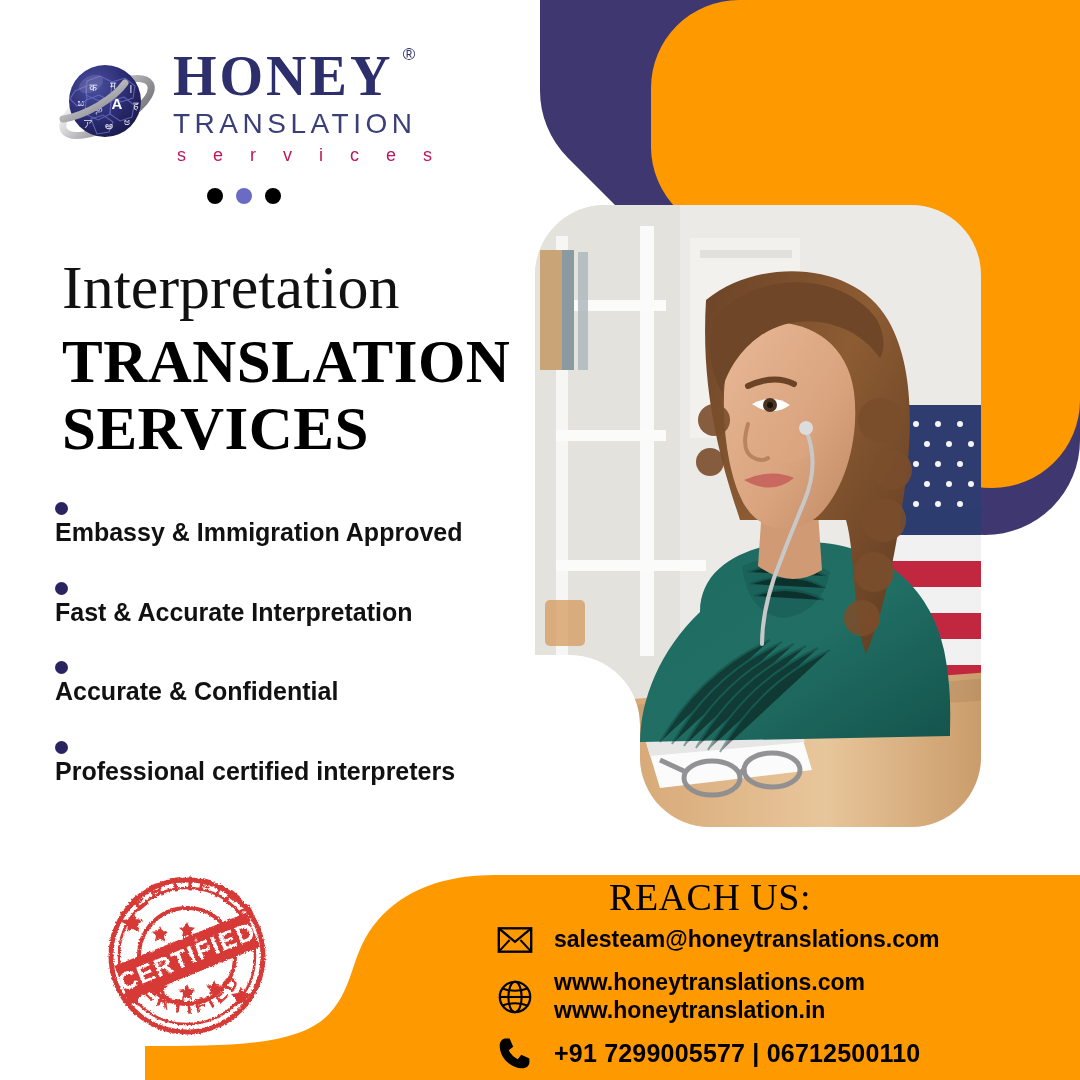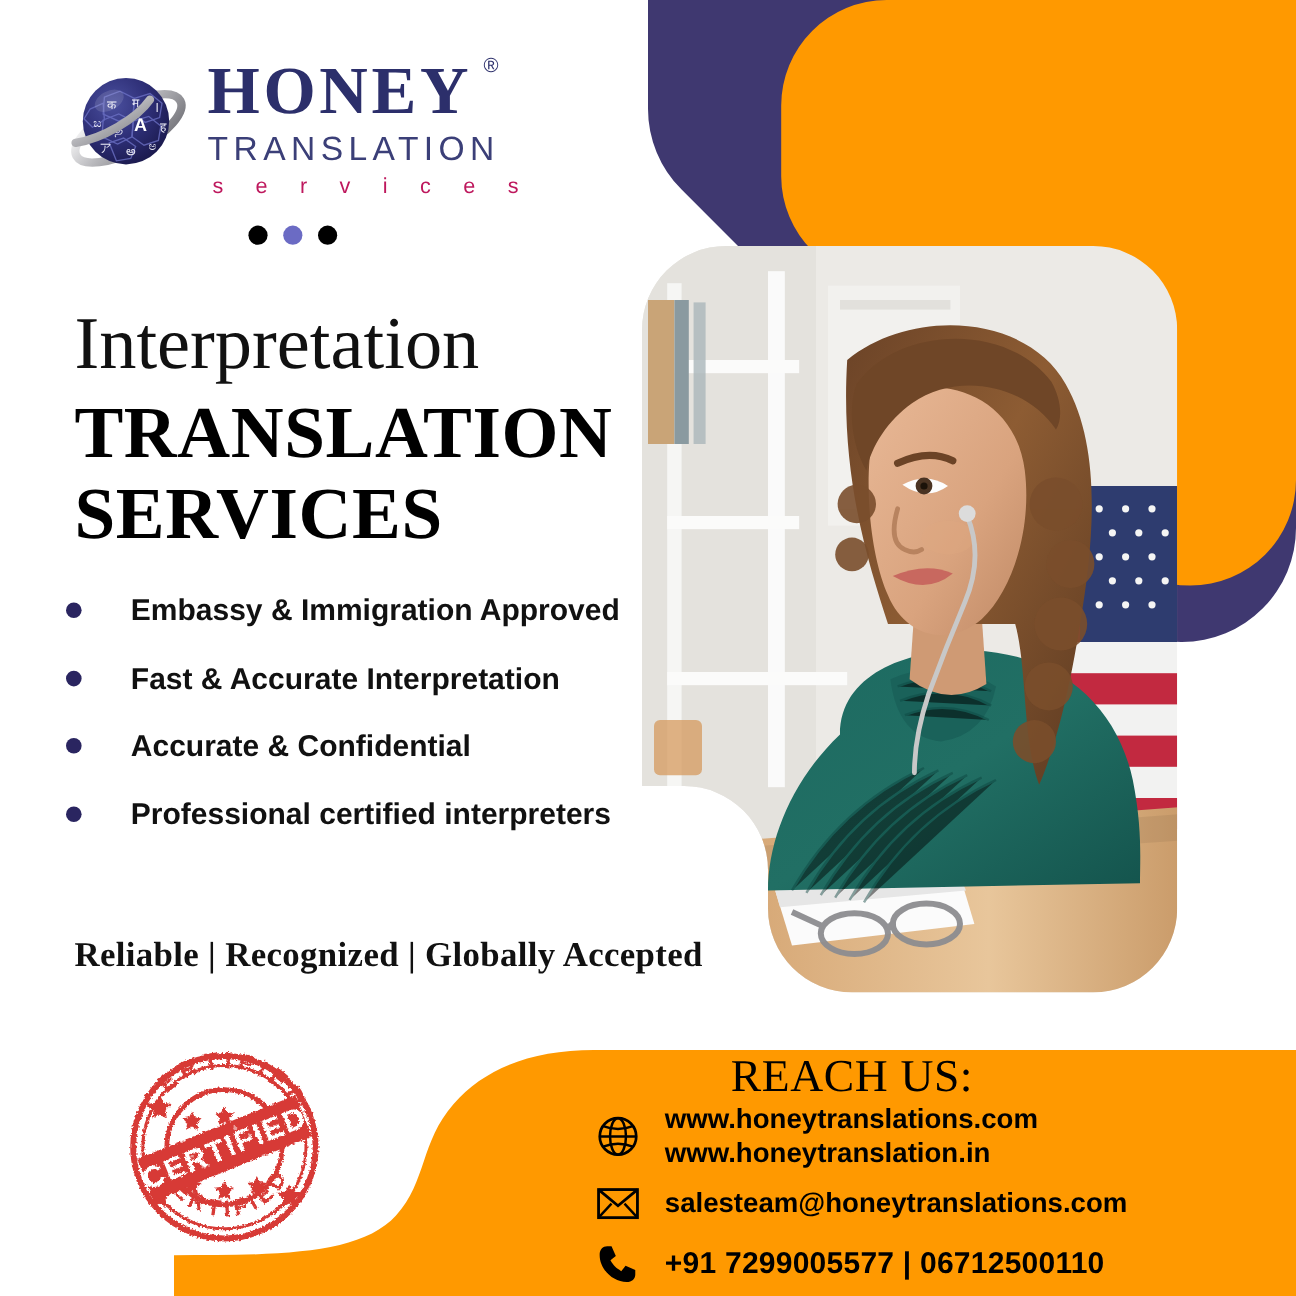--- a/index.html
+++ b/index.html
@@ -78,21 +78,21 @@
     font-weight:700;
     font-size:61px;
     color:#000000;
     line-height:1.10;
     letter-spacing:0.5px;
     margin-top:10px;
   }
 
   
   .bullets { position:absolute; left:55px; top:492px; z-index:5; width:480px; }
-  .bullet-row { display:flex; align-items:flex-start; margin-bottom:21px; }
+  .bullet-row { display:flex; align-items:flex-start; margin-bottom:21px;flex-direction:column; }
   .bullet-dot {
     width:13px; height:13px; border-radius:50%;
     background:#2a2560;
     flex:0 0 13px;
     margin-top:10px; margin-right:41px;
   }
   .bullet-text {
     font-family:"Liberation Sans", sans-serif;
     font-weight:700;
     font-size:25px;
@@ -435,21 +435,20 @@
     <div class="bullet-row">
       <span class="bullet-dot"></span>
       <span class="bullet-text">Accurate &amp; Confidential</span>
     </div>
     <div class="bullet-row">
       <span class="bullet-dot"></span>
       <span class="bullet-text">Professional certified interpreters</span>
     </div>
   </div>
 
-  <div class="tagline">Reliable  |  Recognized  |  Globally Accepted</div>
 
   <div class="stamp">
     <svg viewBox="0 0 175 175" width="175" height="175" xmlns="http://www.w3.org/2000/svg">
       <defs>
         <path id="arcTop" d="M 22 88 A 65 65 0 0 1 153 88"></path>
         <path id="arcBot" d="M 30 88 A 57 57 0 0 0 145 88"></path>
         <filter id="grunge">
           <feTurbulence type="fractalNoise" baseFrequency="0.55" numOctaves="3" seed="7" result="n"></feTurbulence>
           <feDisplacementMap in="SourceGraphic" in2="n" scale="3.2" xChannelSelector="R" yChannelSelector="G"></feDisplacementMap>
         </filter>
@@ -492,51 +491,51 @@
             <circle cx="70" cy="104" r="2"></circle>
           <circle cx="108" cy="78" r="1.6"></circle>
             <circle cx="60" cy="96" r="1.5"></circle>
         </g>
       </g>
     </svg>
   </div>
 
   <div class="contact">
     <div class="reach-title">REACH US:</div>
+
+    <div class="c-row">
+      <span class="c-icon">
+        <svg viewBox="0 0 40 32" width="36" height="30" xmlns="http://www.w3.org/2000/svg">
+          <rect x="2" y="3" width="36" height="26" fill="none" stroke="#000" stroke-width="2.6"></rect>
+          <path d="M2 3 L20 18 L38 3" fill="none" stroke="#000" stroke-width="2.6"></path>
+          <path d="M2 29 L14 16" fill="none" stroke="#000" stroke-width="2.2"></path>
+          <path d="M38 29 L26 16" fill="none" stroke="#000" stroke-width="2.2"></path>
+        </svg>
+      </span>
+      <span class="c-text">salesteam@honeytranslations.com</span>
+    </div>
 
     <div class="c-row">
       <span class="c-icon">
         <svg viewBox="0 0 40 40" width="38" height="38" xmlns="http://www.w3.org/2000/svg">
           <circle cx="20" cy="20" r="16" fill="none" stroke="#000" stroke-width="2.4"></circle>
           <ellipse cx="20" cy="20" rx="7" ry="16" fill="none" stroke="#000" stroke-width="2.2"></ellipse>
           <line x1="4" y1="20" x2="36" y2="20" stroke="#000" stroke-width="2.2"></line>
           <path d="M7 11 q13 5 26 0" fill="none" stroke="#000" stroke-width="2.1"></path>
           <path d="M7 29 q13 -5 26 0" fill="none" stroke="#000" stroke-width="2.1"></path>
         </svg>
       </span>
       <span class="c-text">
         <span>www.honeytranslations.com</span><br>
         <span>www.honeytranslation.in</span>
       </span>
     </div>
 
     <div class="c-row">
       <span class="c-icon">
-        <svg viewBox="0 0 40 32" width="36" height="30" xmlns="http://www.w3.org/2000/svg">
-          <rect x="2" y="3" width="36" height="26" fill="none" stroke="#000" stroke-width="2.6"></rect>
-          <path d="M2 3 L20 18 L38 3" fill="none" stroke="#000" stroke-width="2.6"></path>
-          <path d="M2 29 L14 16" fill="none" stroke="#000" stroke-width="2.2"></path>
-          <path d="M38 29 L26 16" fill="none" stroke="#000" stroke-width="2.2"></path>
-        </svg>
-      </span>
-      <span class="c-text">salesteam@honeytranslations.com</span>
-    </div>
-
-    <div class="c-row">
-      <span class="c-icon">
         <svg viewBox="0 0 40 40" width="36" height="36" xmlns="http://www.w3.org/2000/svg">
           <path d="M10 4 C6 4 3 7 3 12 C3 25 15 37 28 37 C33 37 36 34 36 30
                    L36 26 L27 22 L23 27 C18 24 16 22 13 17 L18 13 L14 4 Z" fill="#000"></path>
         </svg>
       </span>
       <span class="c-text phone">+91 7299005577  |  06712500110</span>
     </div>
   </div>
 
 </div>

